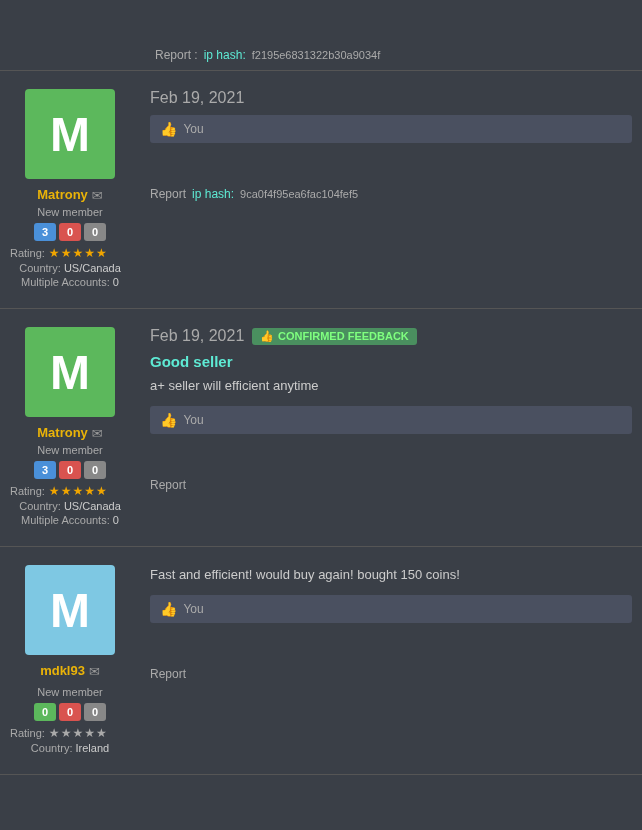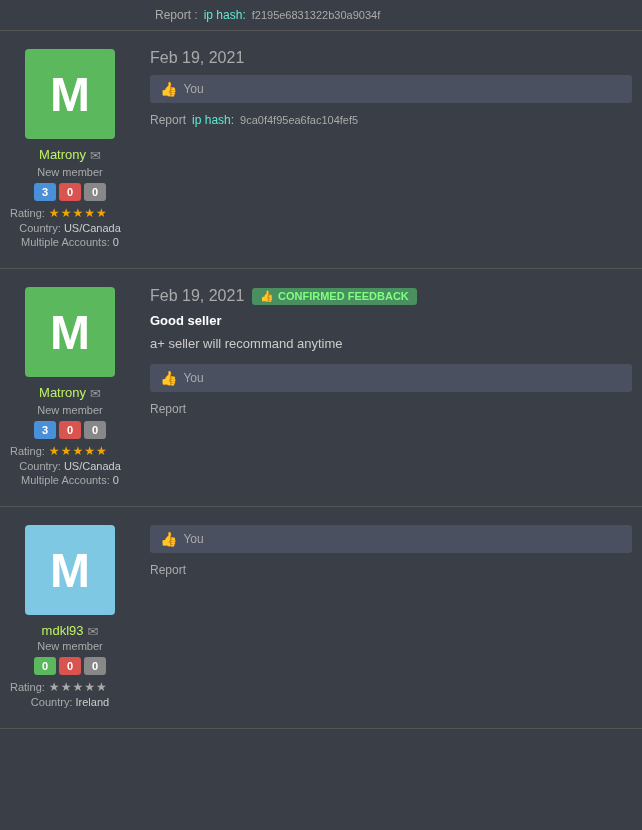--- a/index.html
+++ b/index.html
@@ -38,22 +38,22 @@
       font-weight: bold;
       color: white;
       margin-bottom: 8px;
     }
 
     .avatar.light-blue {
       background-color: #7ec8e3;
     }
 
     .username {
-      font-weight: normal;
-      color: #bef264;
+      font-weight: bold;
+      color: #eab308;
       font-size: 13px;
       margin-bottom: 2px;
     }
 
     .mail-icon {
       display: inline-block;
       margin-left: 4px;
       color: #999;
     }
 
@@ -153,22 +153,22 @@
       font-size: 11px;
       font-weight: bold;
       padding: 2px 8px;
       border-radius: 3px;
       display: flex;
       align-items: center;
       gap: 4px;
     }
 
     .review-title {
-      font-size: 13px;
-      color: #ffffff;
+      font-size: 15px;
+      color: #5eead4;
       font-weight: bold;
       margin-bottom: 6px;
     }
 
     .review-body {
       font-size: 13px;
       color: #ccc;
       margin-bottom: 10px;
       line-height: 1.5;
     }
@@ -189,20 +189,21 @@
       font-size: 14px;
     }
 
     .report-row {
       display: flex;
       align-items: center;
       gap: 6px;
       font-size: 12px;
       color: #aaa;
       padding: 4px 0;
+      margin-top: 40px;
     }
 
     .report-link {
       color: #aaa;
       text-decoration: none;
       cursor: pointer;
     }
 
     .hash-label {
       color: #5eead4;
@@ -302,34 +303,34 @@
       </div>
       <div class="right-panel">
         <div class="review-date-row">
           <span class="review-date">Feb 19, 2021</span>
           <span class="confirmed-badge">
             <span>👍</span>
             <span>CONFIRMED FEEDBACK</span>
           </span>
         </div>
         <div class="review-title">Good seller</div>
-        <div class="review-body">a+ seller will recommand anytime</div>
+        <div class="review-body">a+ seller will efficient anytime</div>
         <div class="you-row">
           <span class="thumb-icon">👍</span>
           <span>You</span>
         </div>
         <div class="report-row">
           <span class="report-link">Report</span>
         </div>
       </div>
     </div>
     <div class="review-block">
       <div class="left-panel">
         <div class="avatar light-blue">M</div>
-        <div style="display: flex; align-items: center; margin-bottom: 0;">
+        <div style="display: flex; align-items: center; margin-bottom: 6px;">
           <span class="username">mdkl93</span>
           <span class="mail-icon">✉</span>
         </div>
         <div class="member-level">New member</div>
         <div class="badge-row">
           <div class="badge badge-green">0</div>
           <div class="badge badge-red">0</div>
           <div class="badge badge-gray">0</div>
         </div>
         <div class="rating-row">
@@ -338,20 +339,21 @@
             <span class="star empty">★</span>
             <span class="star empty">★</span>
             <span class="star empty">★</span>
             <span class="star empty">★</span>
             <span class="star empty">★</span>
           </div>
         </div>
         <div class="info-row"><span class="info-label">Country: </span><span class="info-value">Ireland</span></div>
       </div>
       <div class="right-panel">
+        <div class="review-body">Fast and efficient! would buy again! bought 150 coins!</div>
         <div class="you-row">
           <span class="thumb-icon">👍</span>
           <span>You</span>
         </div>
         <div class="report-row">
           <span class="report-link">Report</span>
         </div>
       </div>
     </div>
   </div>

